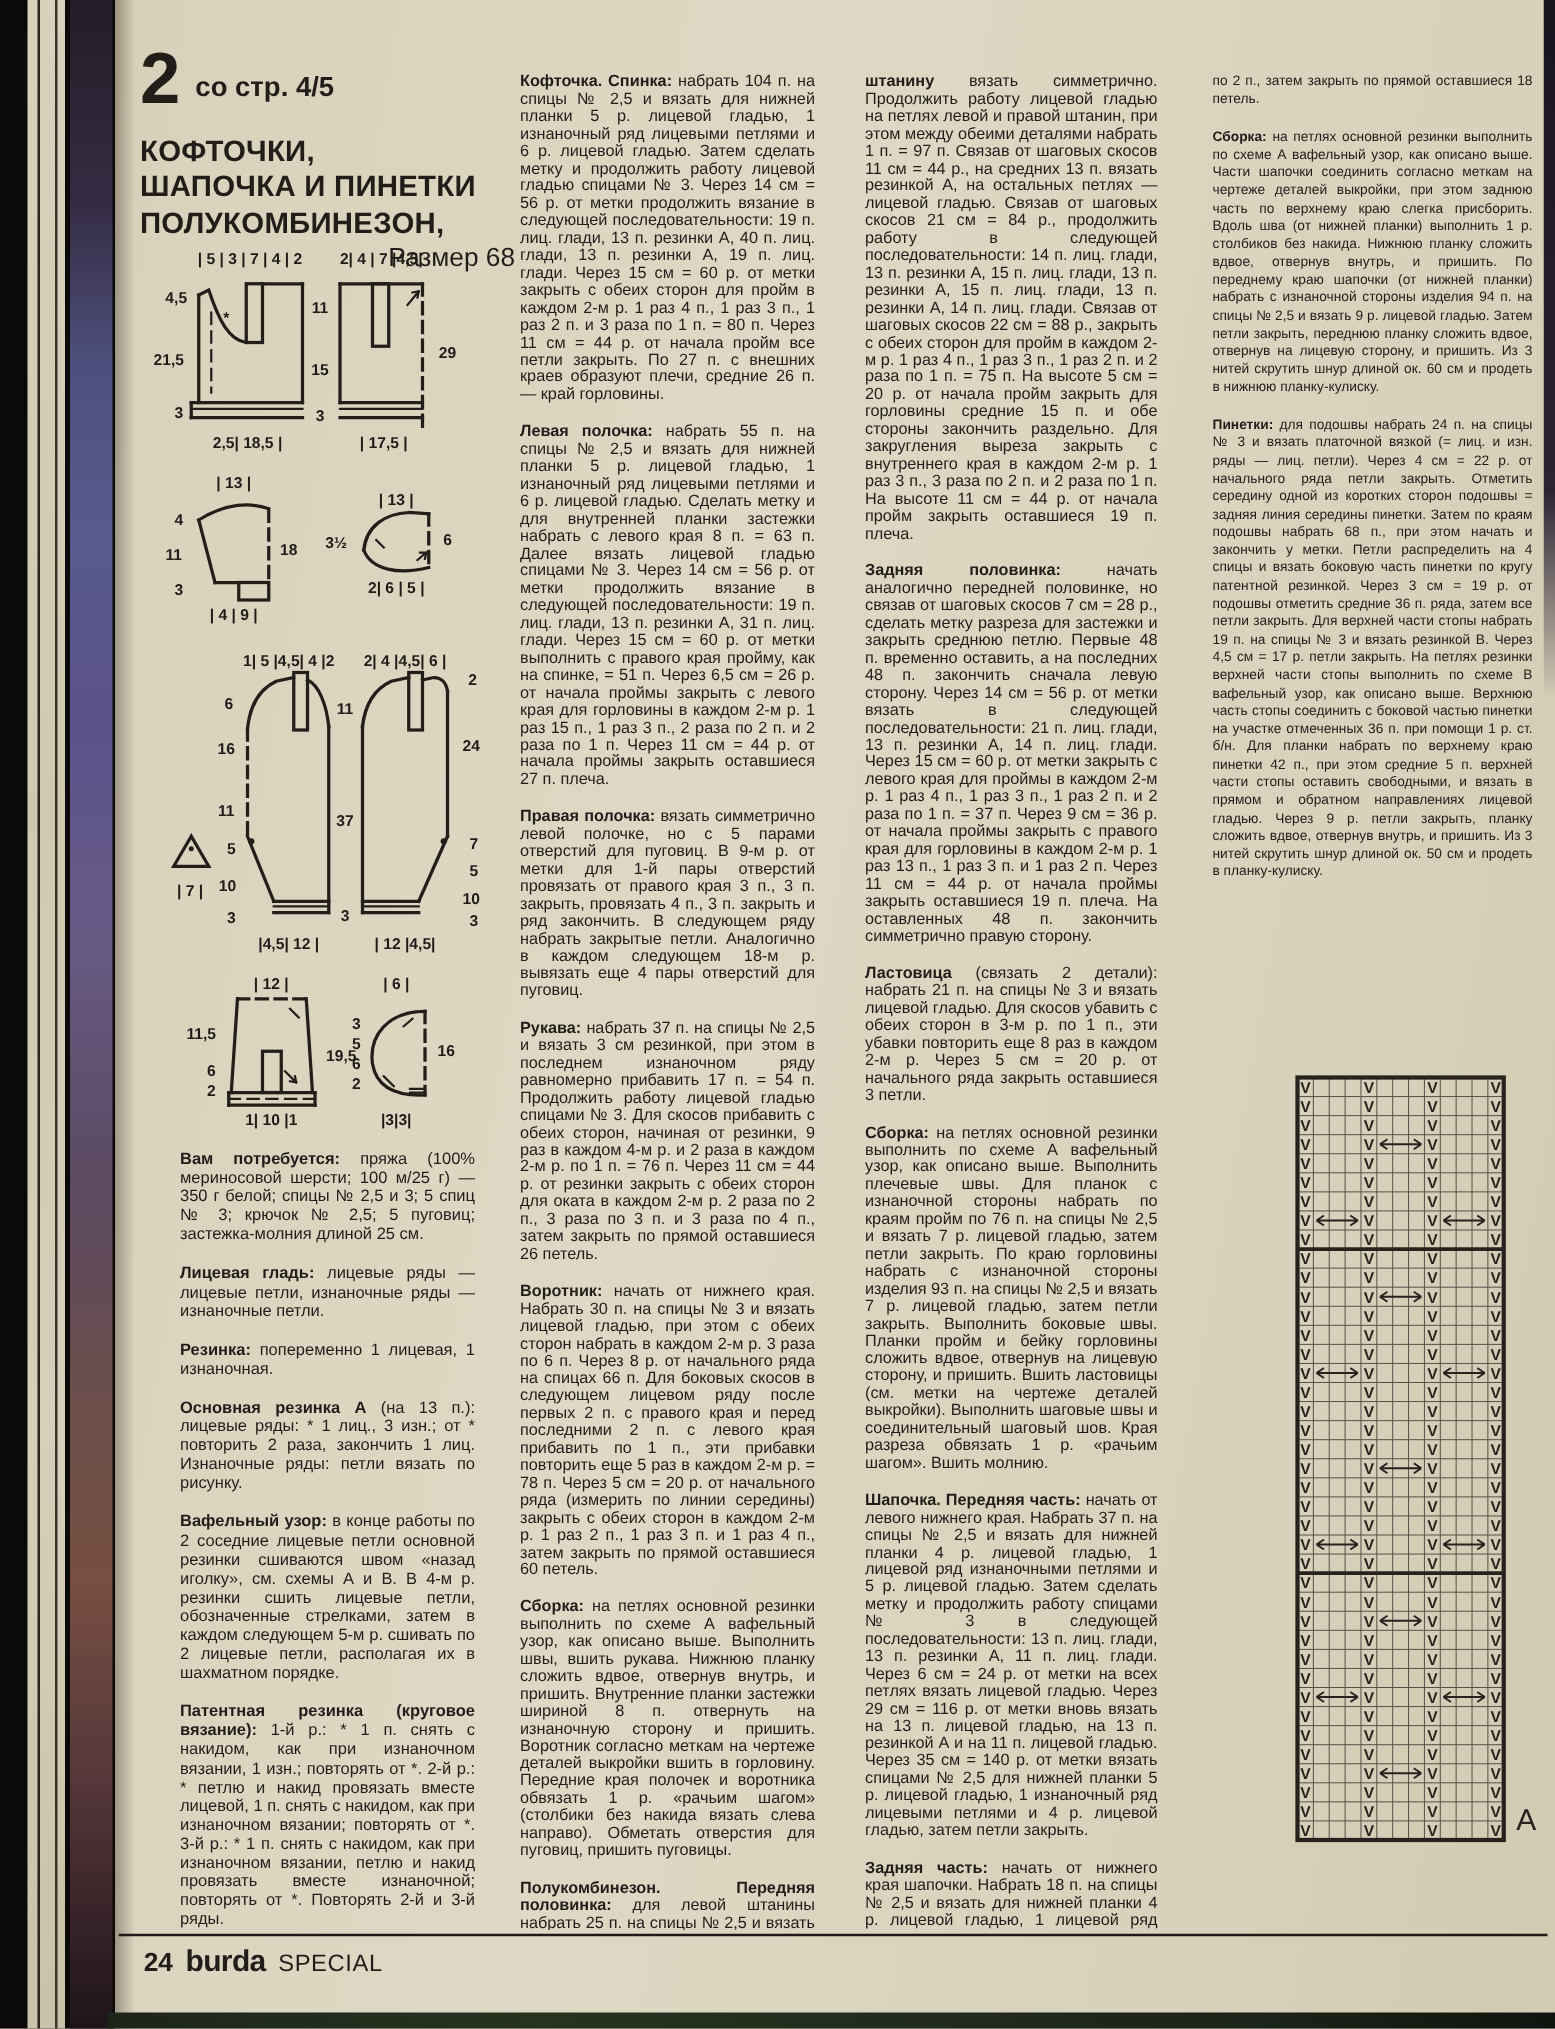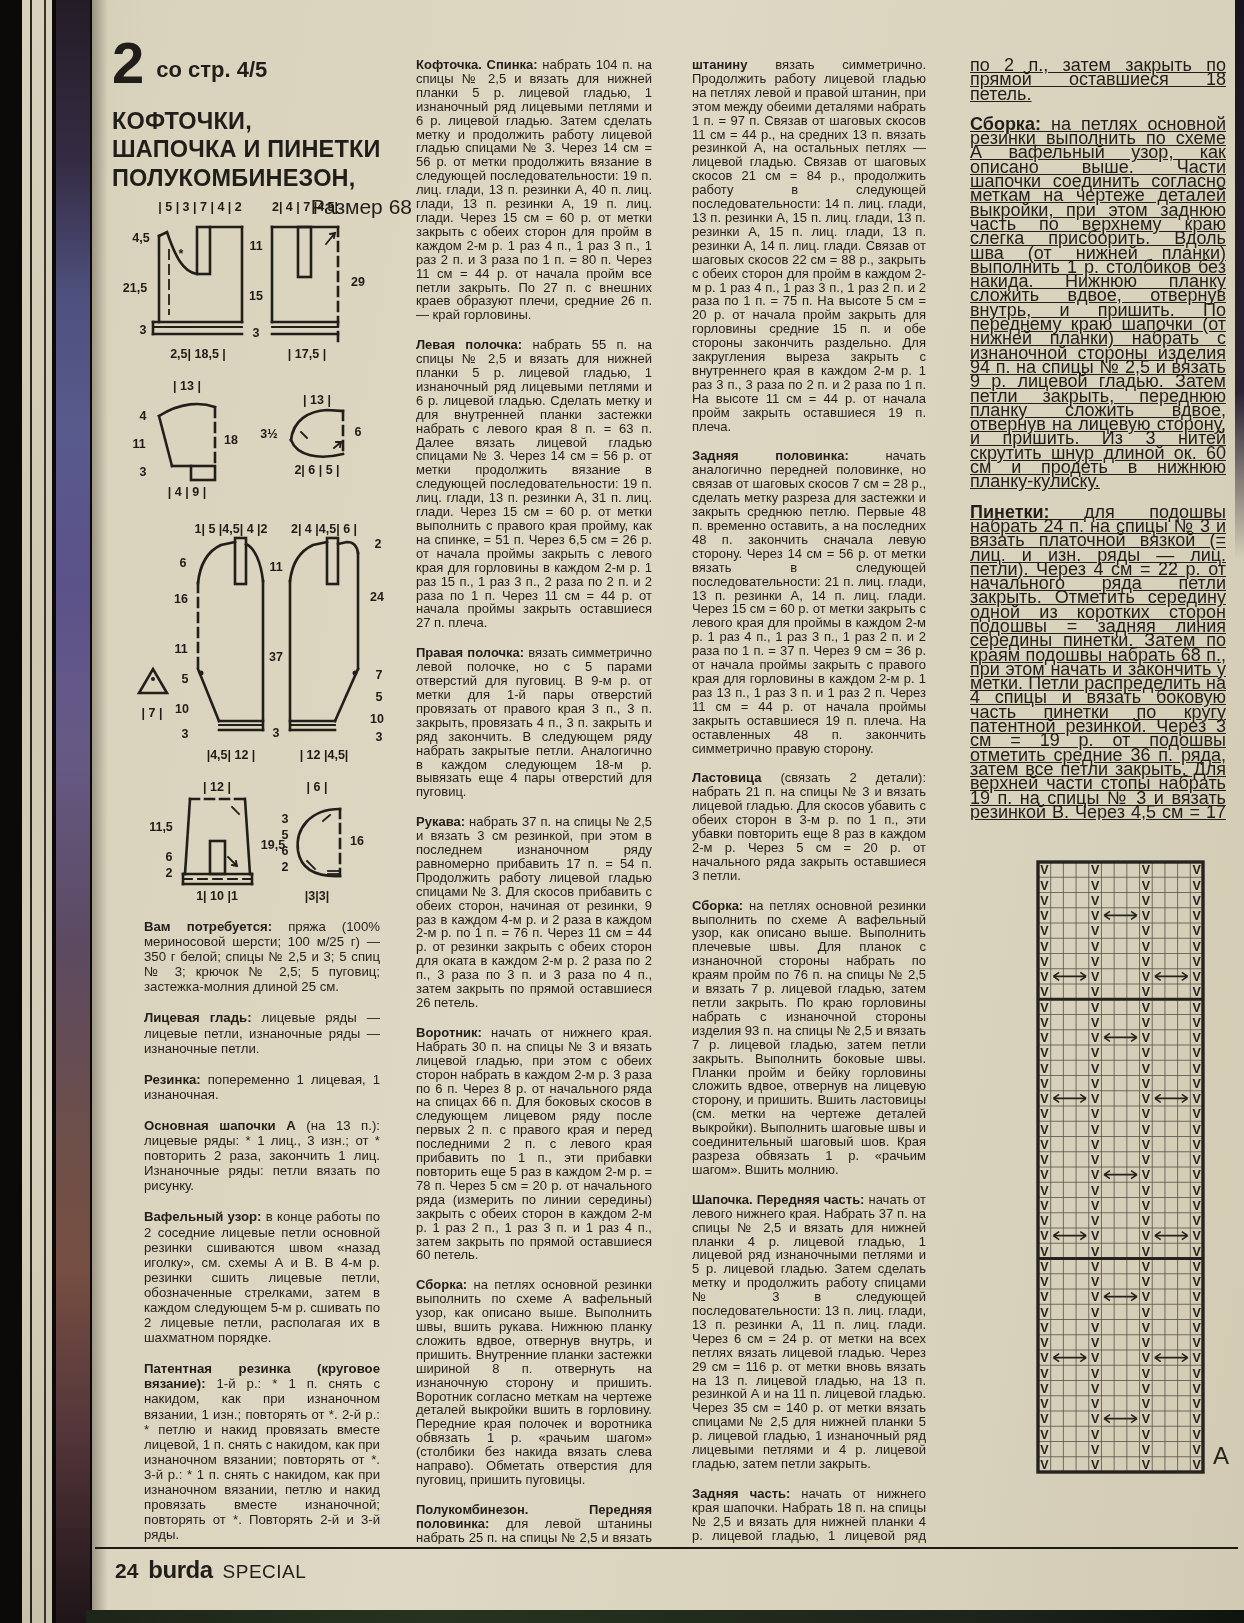--- a/index.html
+++ b/index.html
@@ -35,21 +35,21 @@
   .diag circle{fill:#221f1b;stroke:none;}
   .diag text{font:600 12.5px "Liberation Sans",sans-serif;fill:#1f1c18;text-anchor:middle;}
 
   
   .txtcol{position:absolute;overflow:hidden;text-align:justify;}
   .txtcol p{margin:16px;padding:0;}
   .txtcol b{font-weight:bold;}
   .col-materials{left:128px;top:903px;width:268px;height:642px;font-size:13.2px;line-height:15.1px;}
   .col-2{left:400px;top:42px;width:268px;height:1502px;font-size:13px;line-height:13.9px;}
   .col-3{left:676px;top:42px;width:266px;height:1502px;font-size:13px;line-height:13.9px;}
-  .col-4{left:954px;top:42px;width:288px;height:778px;font-size:18px;line-height:14.3px;text-decoration:underline;}
+  .col-4{left:954px;top:42px;width:288px;height:778px;font-size:11px;line-height:14.3px;}
 
   
   .chart{position:absolute;left:1036px;top:858px;}
   .chart svg{display:block;}
 
   
   .footer-rule{position:absolute;left:95px;top:1547px;width:1143px;height:2px;background:#1c1916;}
   .footer{position:absolute;left:115px;top:1556px;display:flex;align-items:baseline;gap:10px;}
   .pg-num{font-size:21px;font-weight:bold;}
   .brand{font-size:24px;font-weight:bold;letter-spacing:-.5px;}
@@ -219,21 +219,21 @@
         <text x="190" y="92">2</text>
         <text x="262" y="66">16</text>
         <text x="222" y="121">|3|3|</text>
       </svg>
   </div>
 
   <div class="txtcol col-materials">
       <p><b>Вам потребуется: </b>пряжа (100% мериносовой шерсти; 100 м/25 г) — 350 г белой; спицы № 2,5 и 3; 5 спиц № 3; крючок № 2,5; 5 пуговиц; застежка-молния длиной 25 см.</p>
       <p><b>Лицевая гладь: </b>лицевые ряды — лицевые петли, изнаночные ряды — изнаночные петли.</p>
       <p><b>Резинка: </b>попеременно 1 лицевая, 1 изнаночная.</p>
-      <p><b>Основная шапочки А </b>(на 13 п.): лицевые ряды: * 1 лиц., 3 изн.; от * повторить 2 раза, закончить 1 лиц. Изнаночные ряды: петли вязать по рисунку.</p>
+      <p><b>Основная резинка А </b>(на 13 п.): лицевые ряды: * 1 лиц., 3 изн.; от * повторить 2 раза, закончить 1 лиц. Изнаночные ряды: петли вязать по рисунку.</p>
       <p><b>Вафельный узор: </b>в конце работы по 2 соседние лицевые петли основной резинки сшиваются швом «назад иголку», см. схемы А и В. В 4-м р. резинки сшить лицевые петли, обозначенные стрелками, затем в каждом следующем 5-м р. сшивать по 2 лицевые петли, располагая их в шахматном порядке.</p>
       <p><b>Патентная резинка (круговое вязание): </b>1-й р.: * 1 п. снять с накидом, как при изнаночном вязании, 1 изн.; повторять от *. 2-й р.: * петлю и накид провязать вместе лицевой, 1 п. снять с накидом, как при изнаночном вязании; повторять от *. 3-й р.: * 1 п. снять с накидом, как при изнаночном вязании, петлю и накид провязать вместе изнаночной; повторять от *. Повторять 2-й и 3-й ряды.</p>
       <p><b>Выполнить вязания: </b>29 п. × 40 р. = 10 × 10 см, связано лицевой гладью. Основная резинка после выполнения вафельного узора: 13 п. = 2,5 см, 19 п. = 4 см шириной.</p>
     </div>
   <div class="txtcol col-2">
       <p><b>Кофточка. Спинка: </b>набрать 104 п. на спицы № 2,5 и вязать для нижней планки 5 р. лицевой гладью, 1 изнаночный ряд лицевыми петлями и 6 р. лицевой гладью. Затем сделать метку и продолжить работу лицевой гладью спицами № 3. Через 14 см = 56 р. от метки продолжить вязание в следующей последовательности: 19 п. лиц. глади, 13 п. резинки А, 40 п. лиц. глади, 13 п. резинки А, 19 п. лиц. глади. Через 15 см = 60 р. от метки закрыть с обеих сторон для пройм в каждом 2-м р. 1 раз 4 п., 1 раз 3 п., 1 раз 2 п. и 3 раза по 1 п. = 80 п. Через 11 см = 44 р. от начала пройм все петли закрыть. По 27 п. с внешних краев образуют плечи, средние 26 п. — край горловины.</p>
       <p><b>Левая полочка: </b>набрать 55 п. на спицы № 2,5 и вязать для нижней планки 5 р. лицевой гладью, 1 изнаночный ряд лицевыми петлями и 6 р. лицевой гладью. Сделать метку и для внутренней планки застежки набрать с левого края 8 п. = 63 п. Далее вязать лицевой гладью спицами № 3. Через 14 см = 56 р. от метки продолжить вязание в следующей последовательности: 19 п. лиц. глади, 13 п. резинки А, 31 п. лиц. глади. Через 15 см = 60 р. от метки выполнить с правого края пройму, как на спинке, = 51 п. Через 6,5 см = 26 р. от начала проймы закрыть с левого края для горловины в каждом 2-м р. 1 раз 15 п., 1 раз 3 п., 2 раза по 2 п. и 2 раза по 1 п. Через 11 см = 44 р. от начала проймы закрыть оставшиеся 27 п. плеча.</p>
       <p><b>Правая полочка: </b>вязать симметрично левой полочке, но с 5 парами отверстий для пуговиц. В 9-м р. от метки для 1-й пары отверстий провязать от правого края 3 п., 3 п. закрыть, провязать 4 п., 3 п. закрыть и ряд закончить. В следующем ряду набрать закрытые петли. Аналогично в каждом следующем 18-м р. вывязать еще 4 пары отверстий для пуговиц.</p>
       <p><b>Рукава: </b>набрать 37 п. на спицы № 2,5 и вязать 3 см резинкой, при этом в последнем изнаночном ряду равномерно прибавить 17 п. = 54 п. Продолжить работу лицевой гладью спицами № 3. Для скосов прибавить с обеих сторон, начиная от резинки, 9 раз в каждом 4-м р. и 2 раза в каждом 2-м р. по 1 п. = 76 п. Через 11 см = 44 р. от резинки закрыть с обеих сторон для оката в каждом 2-м р. 2 раза по 2 п., 3 раза по 3 п. и 3 раза по 4 п., затем закрыть по прямой оставшиеся 26 петель.</p>
       <p><b>Воротник: </b>начать от нижнего края. Набрать 30 п. на спицы № 3 и вязать лицевой гладью, при этом с обеих сторон набрать в каждом 2-м р. 3 раза по 6 п. Через 8 р. от начального ряда на спицах 66 п. Для боковых скосов в следующем лицевом ряду после первых 2 п. с правого края и перед последними 2 п. с левого края прибавить по 1 п., эти прибавки повторить еще 5 раз в каждом 2-м р. = 78 п. Через 5 см = 20 р. от начального ряда (измерить по линии середины) закрыть с обеих сторон в каждом 2-м р. 1 раз 2 п., 1 раз 3 п. и 1 раз 4 п., затем закрыть по прямой оставшиеся 60 петель.</p>

